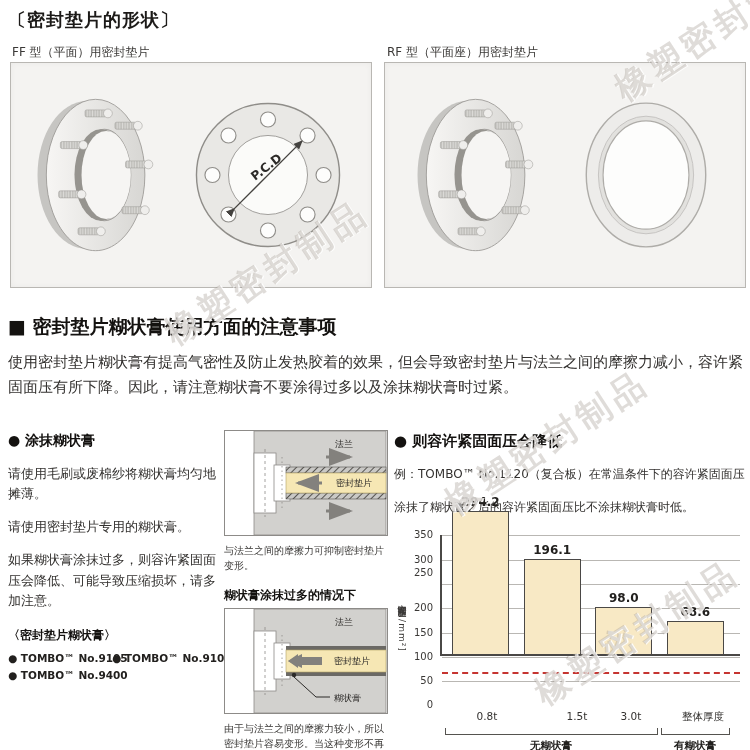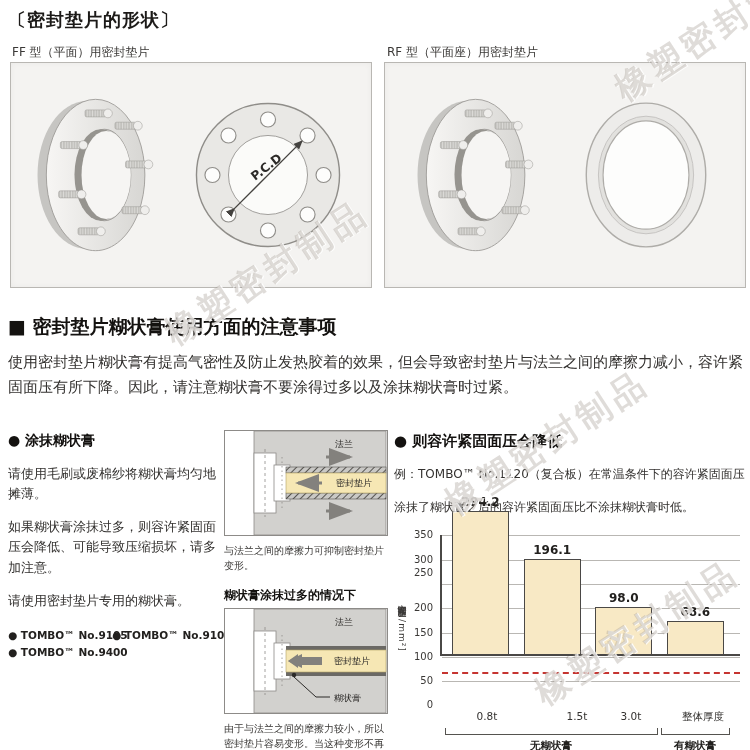--- a/index.html
+++ b/index.html
@@ -188,23 +188,24 @@
       <ellipse cx="75" cy="90" rx="46" ry="58" fill="#fdfdfc" stroke="#aeaca8" stroke-width="1.2"></ellipse>
     </svg>
   </div>
 
   <div class="section-heading">■ 密封垫片糊状膏使用方面的注意事项</div>
   <div class="intro">使用密封垫片糊状膏有提高气密性及防止发热胶着的效果，但会导致密封垫片与法兰之间的摩擦力减小，容许紧固面压有所下降。因此，请注意糊状膏不要涂得过多以及涂抹糊状膏时过紧。</div>
 
   <div class="col-left">
     <h3>● 涂抹糊状膏</h3>
     <p>请使用毛刷或废棉纱将糊状膏均匀地摊薄。</p>
+    <p>请使用密封垫片专用的糊状膏。</p>
     <p>如果糊状膏涂抹过多，则容许紧固面压会降低、可能导致压缩损坏，请多加注意。</p>
-    <p>请使用密封垫片专用的糊状膏。</p>
     <div class="products">
+      <div class="ph">〈密封垫片糊状膏〉</div>
       <ul>
         <li>● TOMBO™ No.9105</li>
         <li>● TOMBO™ No.9106</li>
         <li>● TOMBO™ No.9400</li>
       </ul>
     </div>
   </div>
 
   <div class="col-mid">
     <svg class="fig-frame" viewBox="0 0 160 104" width="164" height="106">

